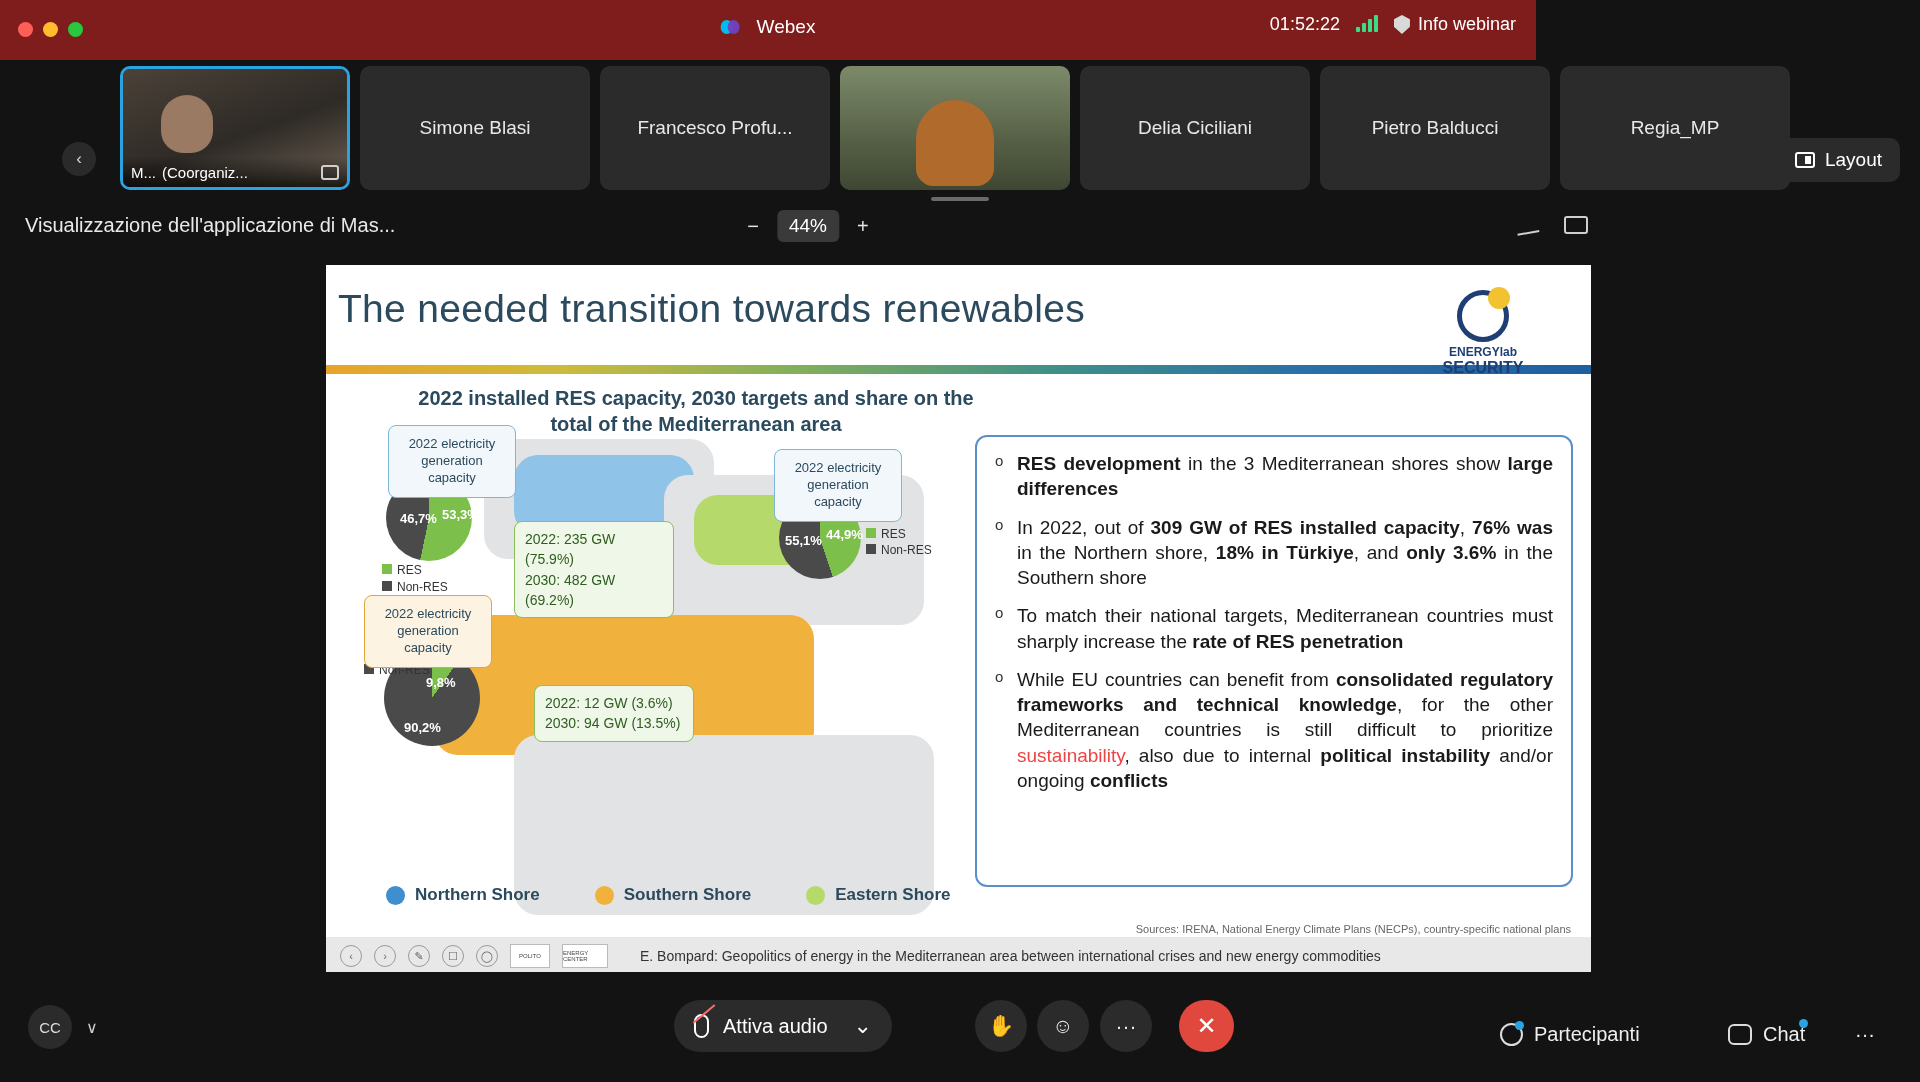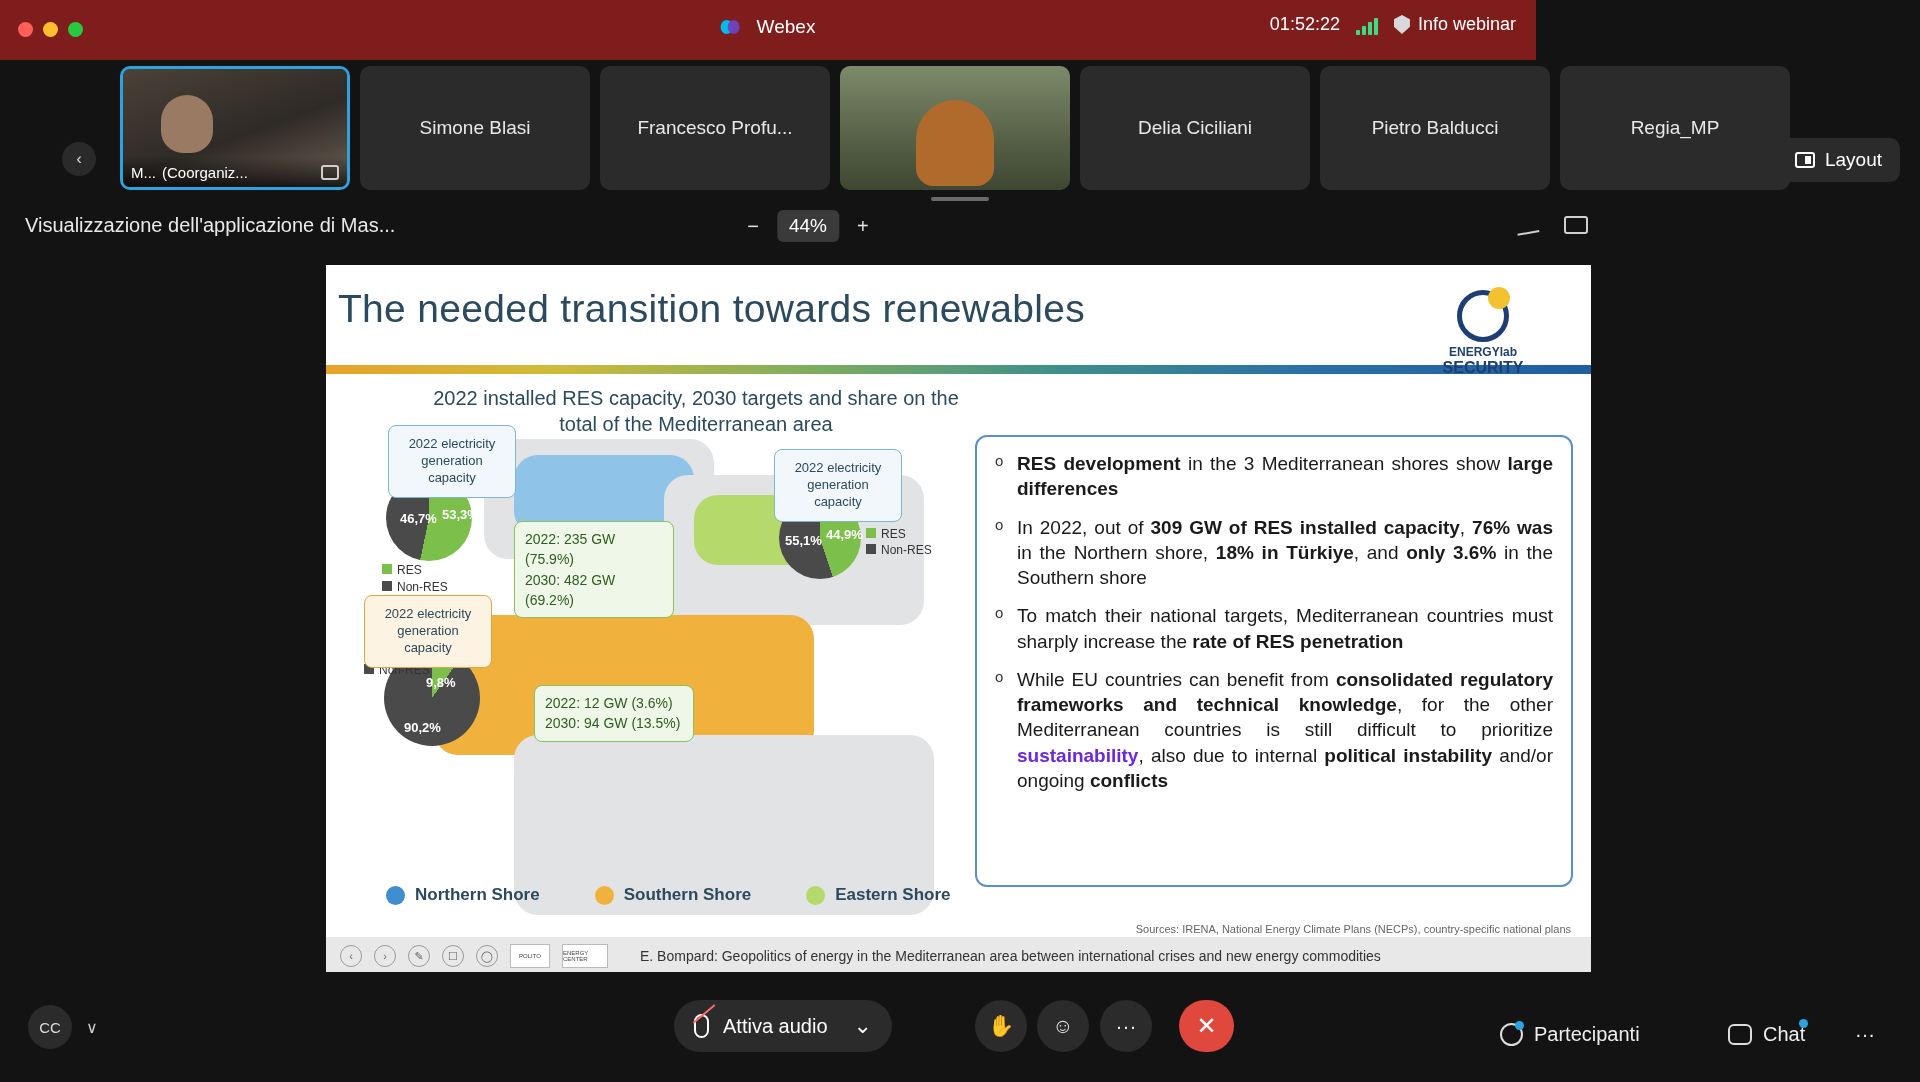--- a/index.html
+++ b/index.html
@@ -12,21 +12,21 @@
     background:#7f1d1d; display:flex; align-items:center; }
   .traffic { position:absolute; left:18px; top:22px; display:flex; gap:10px; }
   .dot { width:15px; height:15px; border-radius:50%; }
   .dot.r{background:#ff5f57;} .dot.y{background:#febc2e;} .dot.g{background:#28c840;}
   .brand { position:absolute; left:50%; transform:translateX(-50%); top:16px;
     display:flex; align-items:center; gap:10px; color:#fff; font-size:19px; }
   .webex-logo { width:26px; height:20px; position:relative; }
   .webex-logo i { position:absolute; top:3px; width:12px; height:14px; border-radius:50%; display:block; }
   .webex-logo i:nth-child(1){left:0; background:#00bceb;}
   .webex-logo i:nth-child(2){left:7px; background:#6f42c1; opacity:.95;}
-  .tb-right { position:absolute; right:20px; top:14px; display:flex; align-items:flex-end; gap:16px; color:#fff; font-size:18px;}
+  .tb-right { position:absolute; right:20px; top:14px; display:flex; align-items:flex-start; gap:16px; color:#fff; font-size:18px;}
   .signal { display:flex; align-items:flex-end; gap:2px; height:18px; }
   .signal b { display:block; width:4px; background:#3ddc84; border-radius:1px; }
   .signal b:nth-child(1){height:5px;} .signal b:nth-child(2){height:9px;}
   .signal b:nth-child(3){height:13px;} .signal b:nth-child(4){height:17px;}
   .info-w { display:flex; align-items:center; gap:8px; }
   .shield { width:16px; height:19px; background:#d9d9d9;
             clip-path:polygon(50% 0,100% 22%,100% 62%,50% 100%,0 62%,0 22%); }
 
   
   .strip { position:absolute; left:0; top:60px; width:1920px; height:135px; background:#131313; }
@@ -64,21 +64,21 @@
   .slide { position:absolute; left:326px; top:265px; width:1265px; height:710px; background:#fff; }
   .slide-h1 { position:absolute; left:12px; top:22px; font-size:39px; color:#2b4a5e; letter-spacing:.3px;}
   .rule { position:absolute; left:0; top:100px; width:1265px; height:9px;
     background:linear-gradient(90deg,#e8a32a 0%,#cfbb3a 18%,#7fae5d 38%,#3e8f8a 58%,#2a6fa8 78%,#1f5fa0 100%); }
   .logo-box { position:absolute; right:62px; top:25px; width:92px; height:92px; text-align:center; }
   .logo-ring { width:52px;height:52px;border:5px solid #1f3e73;border-radius:50%;margin:0 auto;position:relative;}
   .logo-ring:after{content:"";position:absolute;right:-6px;top:-8px;width:22px;height:22px;border-radius:50%;background:#f2c230;}
   .logo-t1{font-size:12px;font-weight:bold;color:#1f3e73;margin-top:3px;}
   .logo-t2{font-size:16px;font-weight:bold;color:#1f3e73;}
   .slide-sub { position:absolute; left:90px; top:120px; width:560px; text-align:center;
-    color:#2b4a5e; font-size:20px; font-weight:normal; line-height:1.3;}
+    color:#2b4a5e; font-size:20px; font-weight:bold; line-height:1.3;}
 
   
   .map { position:absolute; left:38px; top:170px; width:620px; height:470px; }
   .m-shape { position:absolute; border-radius:24px; }
   .m-grey { background:#e2e3e4; }
   .m-blue { background:#8fc4e8; }
   .m-orange { background:#f0b23c; }
   .m-green { background:#b6d96b; }
 
   .pie { position:absolute; border-radius:50%; }
@@ -98,21 +98,21 @@
   .sl-dot { width:19px; height:19px; border-radius:50%; display:inline-block; }
 
   
   .panel { position:absolute; right:18px; top:170px; width:598px; height:452px;
     border:2px solid #5b8fc9; border-radius:12px; padding:14px 18px 22px 14px; }
   .panel ul { list-style:none; }
   .panel li { position:relative; padding-left:26px; margin-bottom:13px;
     font-size:19px; line-height:1.33; color:#1a1a1a; text-align:justify; }
   .panel li:before { content:"o"; position:absolute; left:4px; top:0px; font-size:15px; color:#333; }
   .panel b { font-weight:bold; }
-  .gr { color:#6d28d9; font-weight:bold; }
+  .gr { color:#ef4444; font-weight:normal; }
   .sources { position:absolute; right:20px; bottom:40px; font-size:11px; color:#666; }
   .slide-footer { position:absolute; left:0; bottom:0; width:1265px; height:38px;
     background:#e8e8e8; display:flex; align-items:center; padding-left:14px; gap:12px; }
   .foot-txt { font-size:14px; color:#333; margin-left:20px; }
   .fbtn { width:22px;height:22px;border-radius:50%;border:1.5px solid #9a9a9a;display:inline-block;
     font-size:11px;color:#666;text-align:center;line-height:20px;}
   .polito { width:40px; height:24px; background:#fff; border:1px solid #bbb; font-size:6px; color:#444;
     display:flex; align-items:center; justify-content:center; }
   .ecenter { width:46px; height:24px; background:#fff; border:1px solid #bbb; font-size:6px; color:#444;
     display:flex; align-items:center; justify-content:center; }

